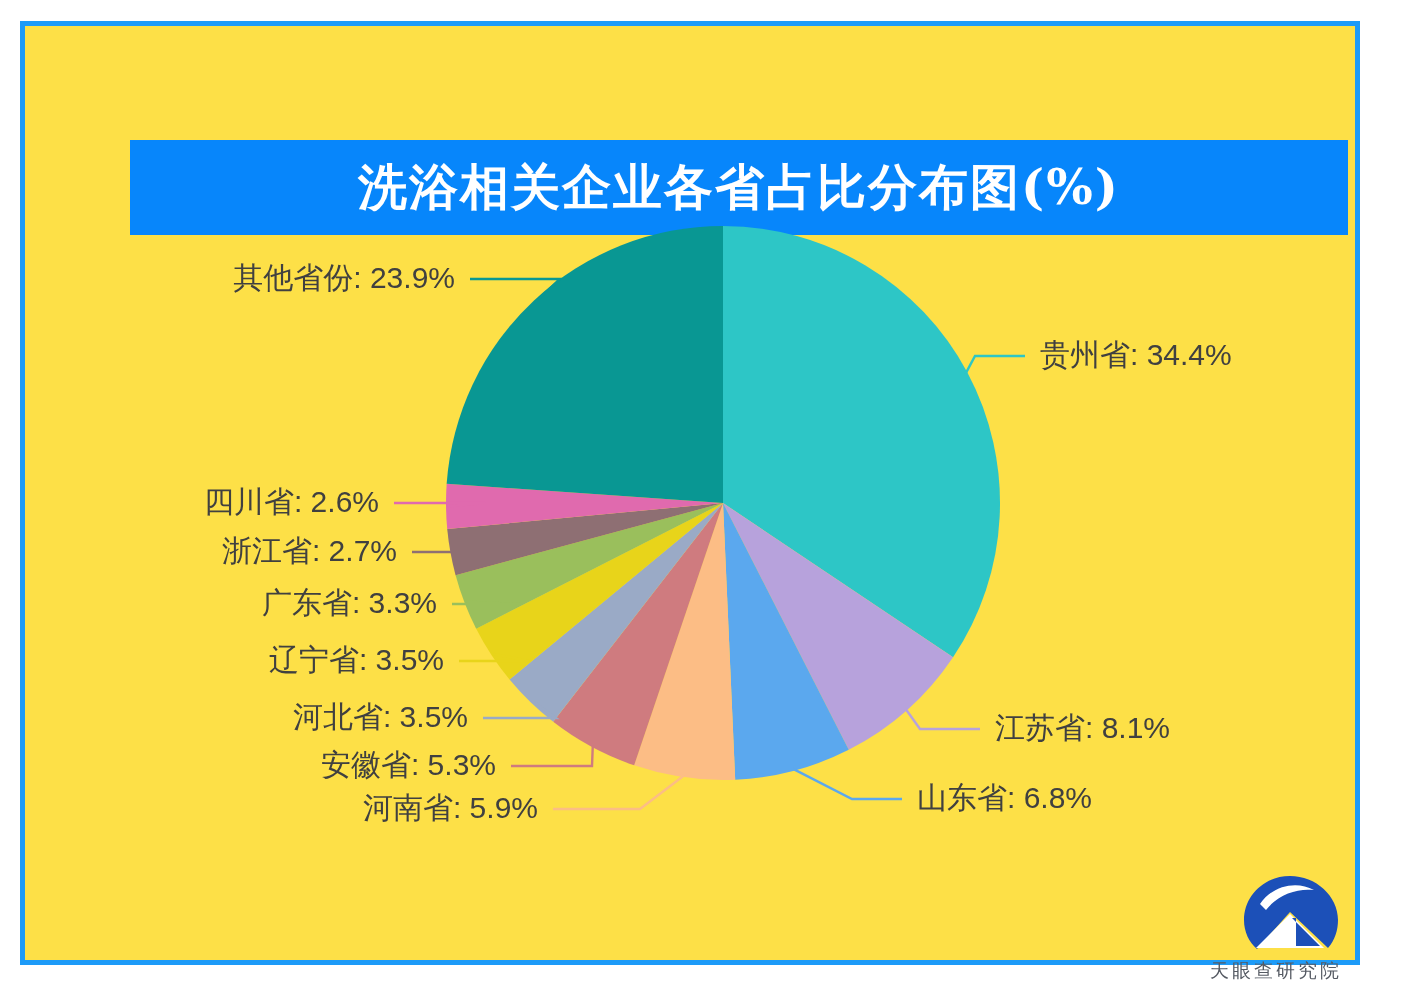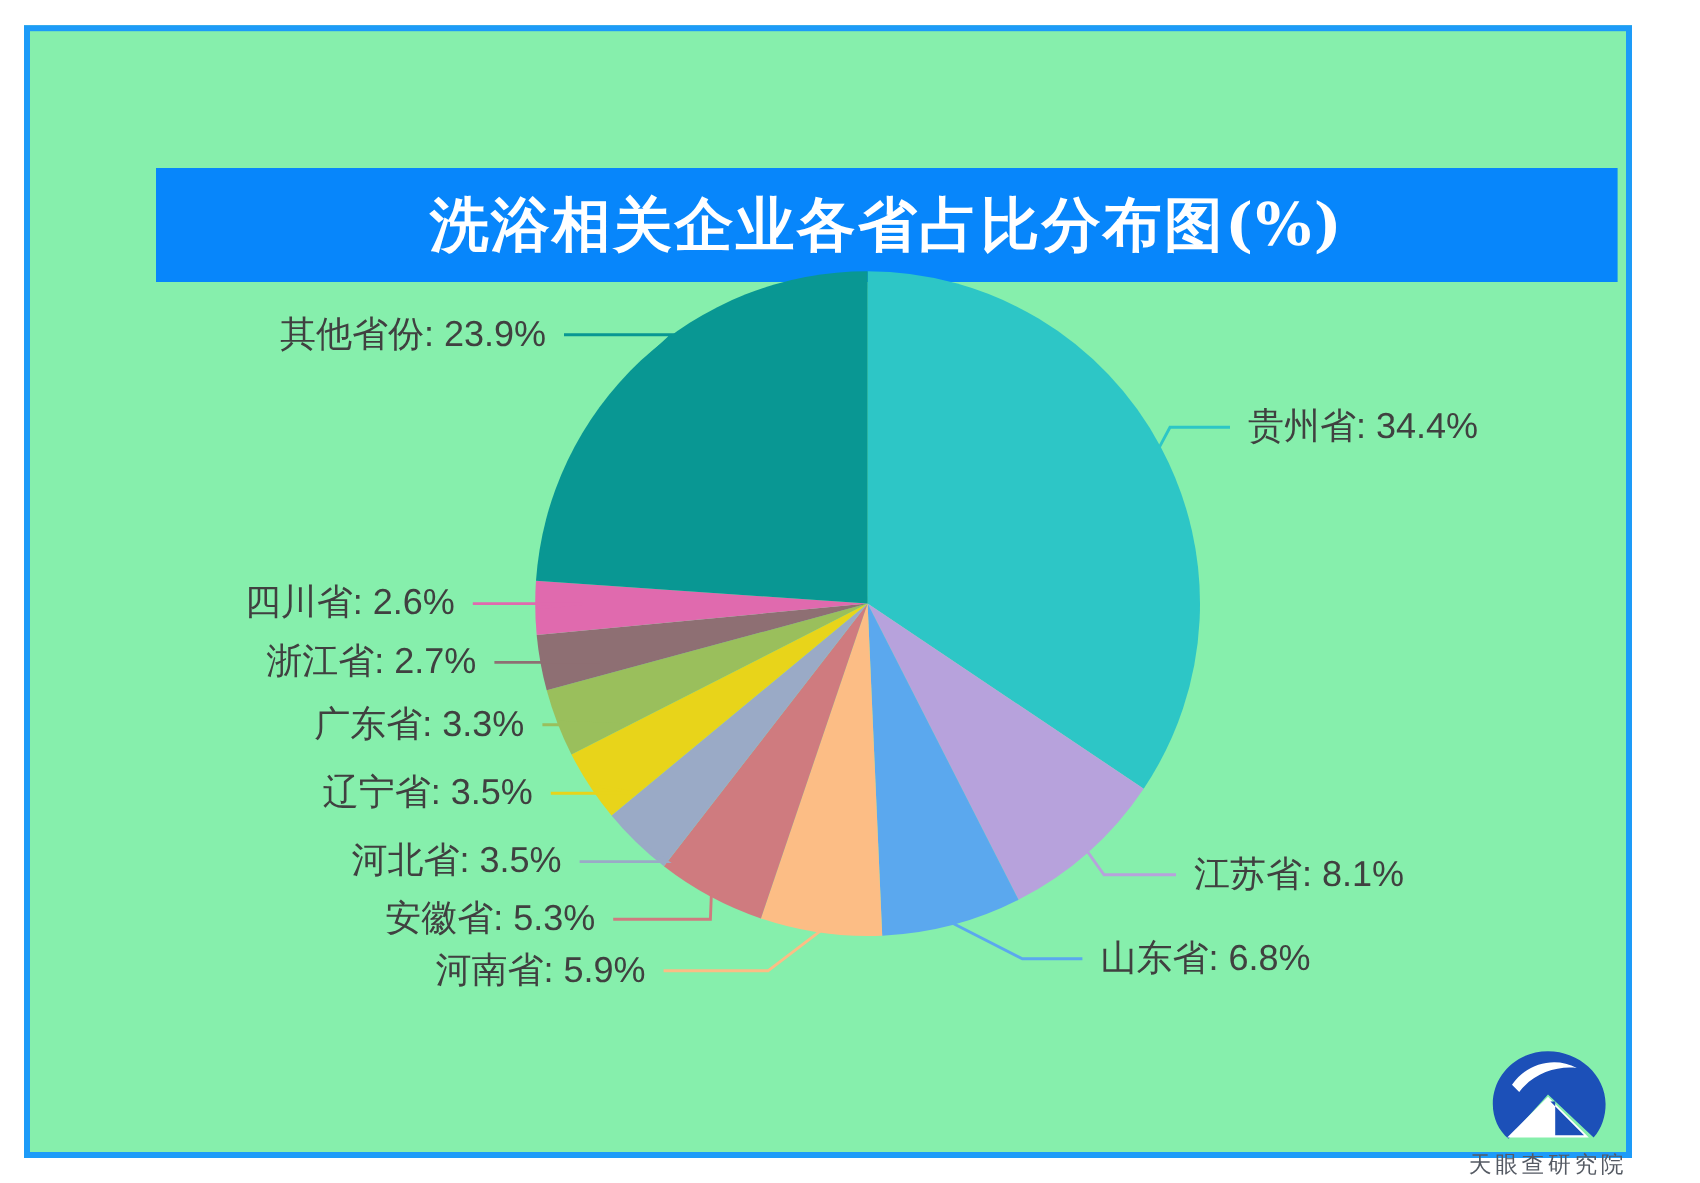--- a/index.html
+++ b/index.html
@@ -22,21 +22,21 @@
   }
   
   #frame {
     position: absolute;
     left: 20px;
     top: 21px;
     width: 1340px;
     height: 944px;
     border: 5px solid #1d9bf8;
     box-sizing: border-box;
-    background: #86efac;
+    background: #fde047;
   }
   
   #title-banner {
     position: absolute;
     left: 105px;
     top: 114px;
     width: 1218px;
     height: 95px;
     background: #0786fb;
     display: flex;
@@ -77,21 +77,21 @@
     font-size: 25px;
     color: #3d3d3d;
     white-space: nowrap;
   }
   #logo-block {
     position: absolute;
     left: 1185px;
     top: 848px;
     width: 160px;
     height: 110px;
-    text-align: center;
+    text-align: left;
   }
   #logo-mark { display: block; margin: 0 auto; }
   #logo-wordmark {
     display: block;
     margin-top: 2px;
     font-size: 19px;
     letter-spacing: 3px;
     color: #555a63;
     white-space: nowrap;
   }

